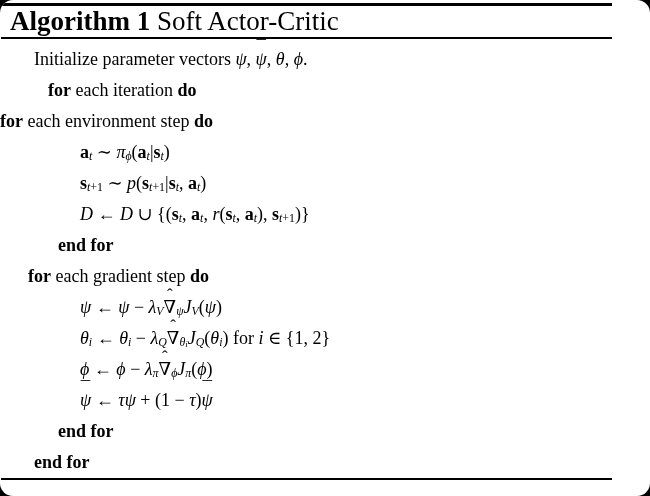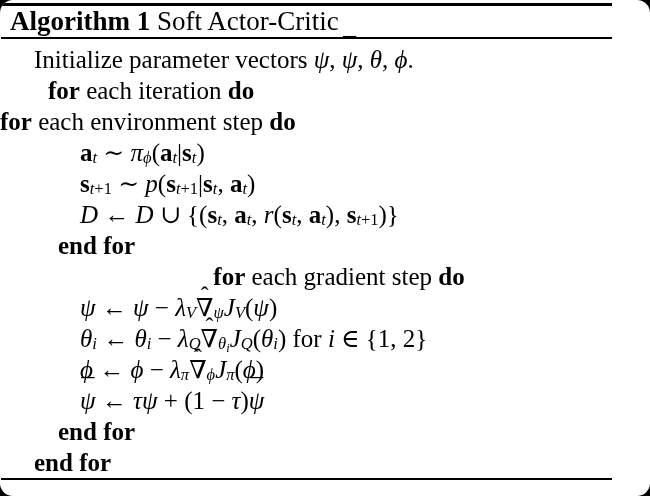--- a/index.html
+++ b/index.html
@@ -22,21 +22,21 @@
   .rule.bottom { top:478px; height:2px; }
   .title {
     position:absolute; top:7px; left:10px; right:10px;
     height:29px; line-height:29px;
     font-size:27px; white-space:pre;
   }
   .title .bold { font-weight:bold; }
   .body { position:absolute; top:44px; left:0; right:0; }
   .line {
     height:31px; line-height:31px;
-    font-size:25px; white-space:pre;
+    font-size:18px; white-space:pre;
   }
   
   .kw  { font-weight:bold; }
   .txt { }
   .op  { }
   .v   { font-style:italic; }
   .cal { font-style:italic; }
   .b   { font-weight:bold; }
   .vs  { font-style:italic; font-size:0.66em; vertical-align:-0.15em; letter-spacing:0; }
   .ss  { font-size:0.66em; vertical-align:-0.15em; }
@@ -58,21 +58,21 @@
     <div class="title"><span class="bold">Algorithm 1</span><span> Soft Actor-Critic</span></div>
     <div class="rule thin"></div>
     <div class="body">
         <div class="line" style="padding-left: 34px;"><span class="txt">Initialize parameter vectors </span><span class="v">ψ</span><span class="txt">, </span><span class="acc"><span class="mark bar">¯</span><span class="v">ψ</span></span><span class="txt">, </span><span class="v">θ</span><span class="txt">, </span><span class="v">ϕ</span><span class="txt">.</span></div>
         <div class="line" style="padding-left: 48px;"><span class="kw">for</span><span class="txt"> each iteration </span><span class="kw">do</span></div>
         <div class="line" style=""><span class="kw">for</span><span class="txt"> each environment step </span><span class="kw">do</span></div>
         <div class="line" style="padding-left: 80px;"><span class="b">a</span><span class="vs">t</span><span class="op"> ∼ </span><span class="v">π</span><span class="vs">ϕ</span><span class="txt">(</span><span class="b">a</span><span class="vs">t</span><span class="txt">|</span><span class="b">s</span><span class="vs">t</span><span class="txt">)</span></div>
         <div class="line" style="padding-left: 80px;"><span class="b">s</span><span class="vs">t</span><span class="ss">+1</span><span class="op"> ∼ </span><span class="v">p</span><span class="txt">(</span><span class="b">s</span><span class="vs">t</span><span class="ss">+1</span><span class="txt">|</span><span class="b">s</span><span class="vs">t</span><span class="txt">, </span><span class="b">a</span><span class="vs">t</span><span class="txt">)</span></div>
         <div class="line" style="padding-left: 80px;"><span class="cal">D</span><span class="op"> ← </span><span class="cal">D</span><span class="op"> ∪ </span><span class="txt">{(</span><span class="b">s</span><span class="vs">t</span><span class="txt">, </span><span class="b">a</span><span class="vs">t</span><span class="txt">, </span><span class="v">r</span><span class="txt">(</span><span class="b">s</span><span class="vs">t</span><span class="txt">, </span><span class="b">a</span><span class="vs">t</span><span class="txt">), </span><span class="b">s</span><span class="vs">t</span><span class="ss">+1</span><span class="txt">)}</span></div>
         <div class="line" style="padding-left: 58px;"><span class="kw">end for</span></div>
-        <div class="line" style="padding-left: 28px; text-align: center;"><span class="kw">for</span><span class="txt"> each gradient step </span><span class="kw">do</span></div>
+        <div class="line" style="padding-left: 28px;"><span class="kw">for</span><span class="txt"> each gradient step </span><span class="kw">do</span></div>
         <div class="line" style="padding-left: 80px;"><span class="v">ψ</span><span class="op"> ← </span><span class="v">ψ</span><span class="op"> − </span><span class="v">λ</span><span class="vs">V</span><span class="acc"><span class="mark hat">ˆ</span><span class="op">∇</span></span><span class="vs">ψ</span><span class="v">J</span><span class="vs">V</span><span class="txt">(</span><span class="v">ψ</span><span class="txt">)</span></div>
         <div class="line" style="padding-left: 80px;"><span class="v">θ</span><span class="vs">i</span><span class="op"> ← </span><span class="v">θ</span><span class="vs">i</span><span class="op"> − </span><span class="v">λ</span><span class="vs">Q</span><span class="acc"><span class="mark hat">ˆ</span><span class="op">∇</span></span><span class="vs">θ</span><span class="vss">i</span><span class="v">J</span><span class="vs">Q</span><span class="txt">(</span><span class="v">θ</span><span class="vs">i</span><span class="txt">) for </span><span class="v">i</span><span class="op"> ∈ </span><span class="txt">{1, 2}</span></div>
         <div class="line" style="padding-left: 80px;"><span class="v">ϕ</span><span class="op"> ← </span><span class="v">ϕ</span><span class="op"> − </span><span class="v">λ</span><span class="vs">π</span><span class="acc"><span class="mark hat">ˆ</span><span class="op">∇</span></span><span class="vs">ϕ</span><span class="v">J</span><span class="vs">π</span><span class="txt">(</span><span class="v">ϕ</span><span class="txt">)</span></div>
         <div class="line" style="padding-left: 80px;"><span class="acc"><span class="mark bar">¯</span><span class="v">ψ</span></span><span class="op"> ← </span><span class="v">τ</span><span class="v">ψ</span><span class="op"> + </span><span class="txt">(1 </span><span class="op">− </span><span class="v">τ</span><span class="txt">)</span><span class="acc"><span class="mark bar">¯</span><span class="v">ψ</span></span></div>
         <div class="line" style="padding-left: 58px;"><span class="kw">end for</span></div>
         <div class="line" style="padding-left: 34px;"><span class="kw">end for</span></div>
       </div>
     <div class="rule thin bottom"></div>
   </div>
 </div>

